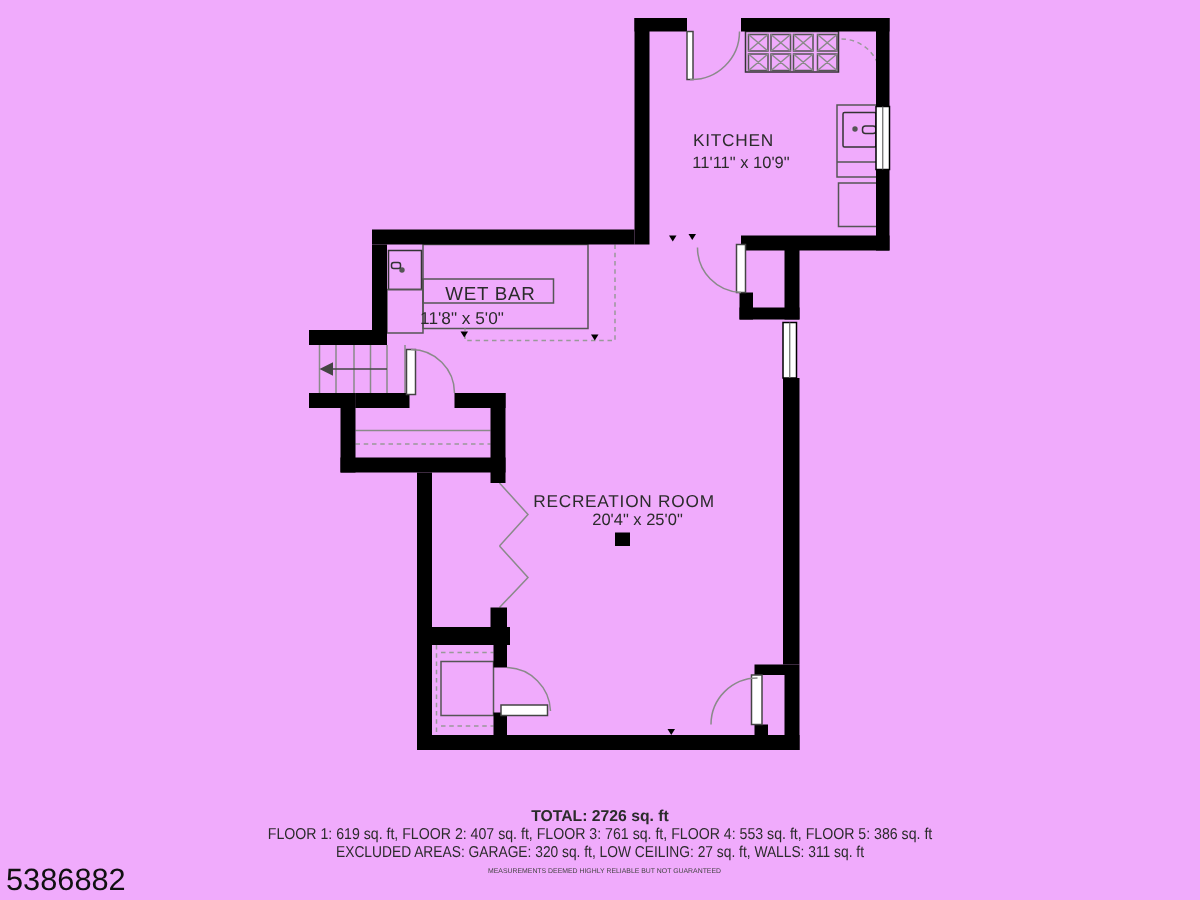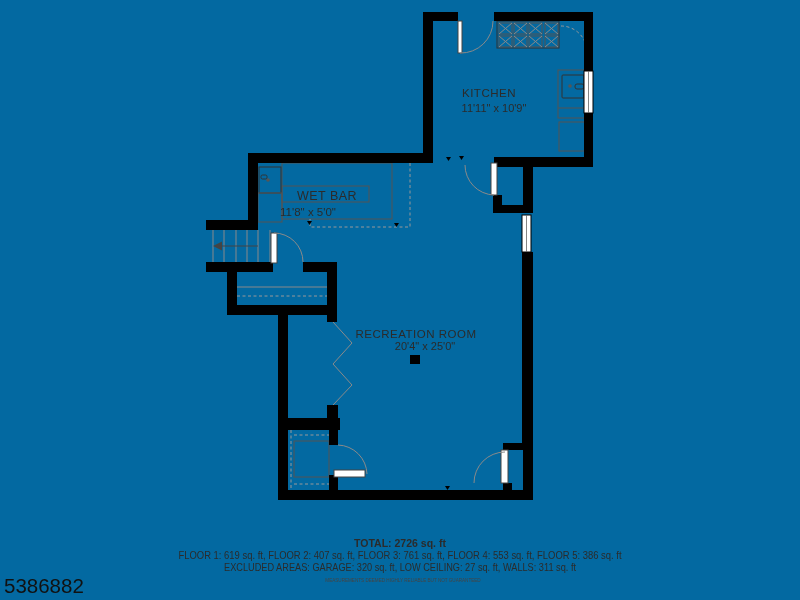--- a/index.html
+++ b/index.html
@@ -1,16 +1,16 @@
 <!DOCTYPE html>
 <html><head>
 <meta charset="utf-8">
 <style>
   html,body{margin:0;padding:0;background:#ffffff;}
-  #stage{position:relative;width:800px;height:600px;background:#0369a1;overflow:hidden;
+  #stage{position:relative;width:800px;height:600px;background:#f0abfc;overflow:hidden;
          font-family:"Liberation Sans", sans-serif;}
   svg text{font-family:"Liberation Sans", sans-serif;fill:#2b2b2b;}
   .roomname{font-size:11.5px;letter-spacing:.5px;}
   .roomdims{font-size:11px;}
   .wall{fill:#000;}
   .thin{fill:none;stroke:#555;stroke-width:1;}
   .thin2{fill:none;stroke:#333;stroke-width:1;}
   .arc{fill:none;stroke:#8a8a8a;stroke-width:1;}
   .leaf{fill:#fff;stroke:#444;stroke-width:1;}
   .dash{fill:none;stroke:#999;stroke-width:1;stroke-dasharray:3 2.5;}

